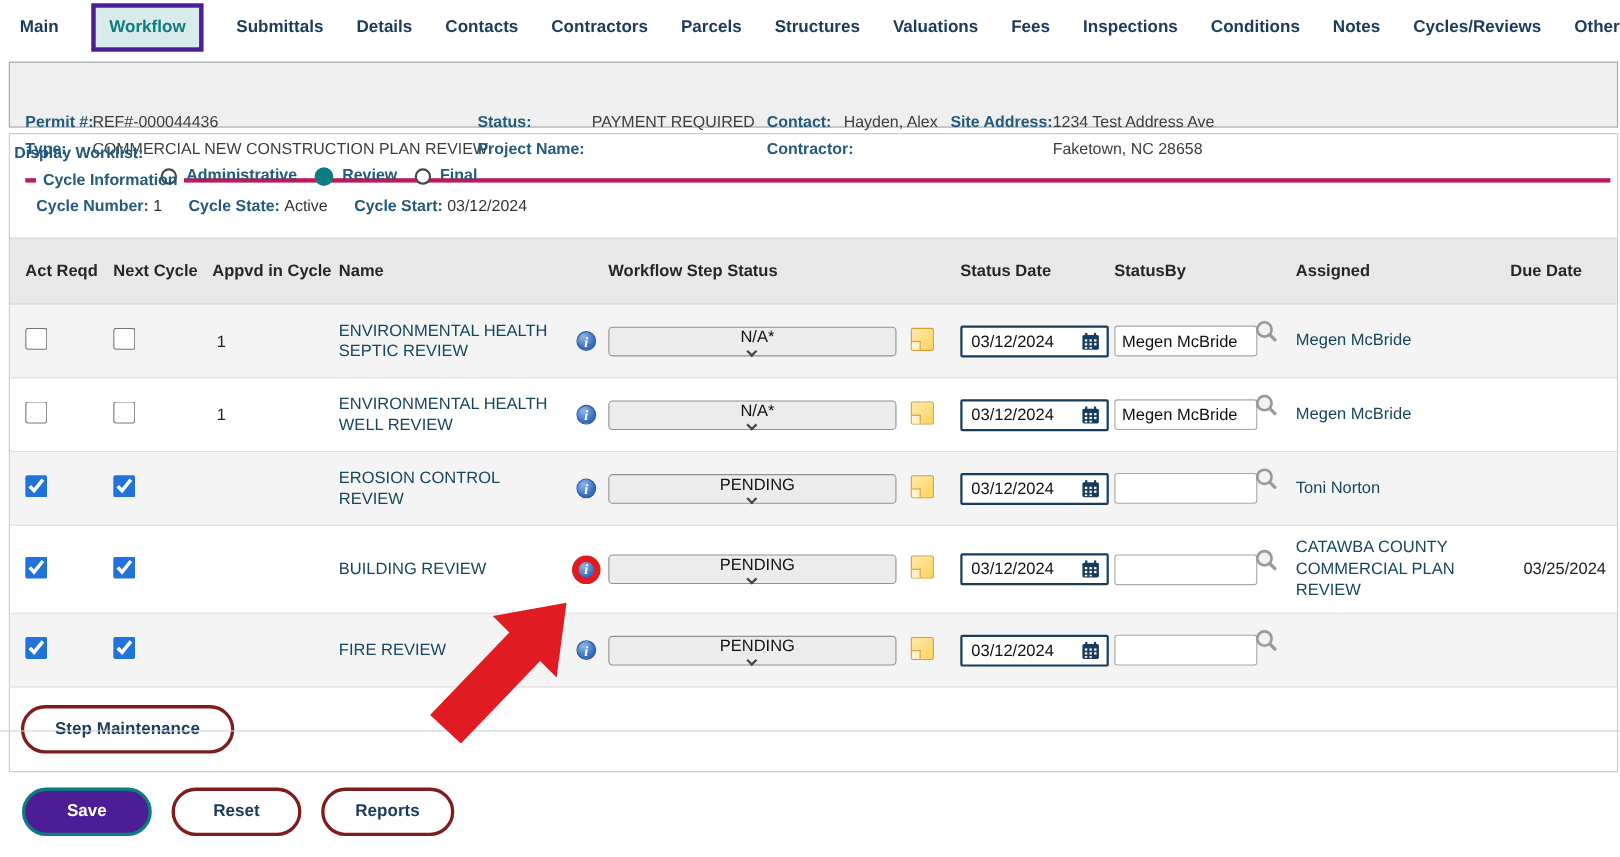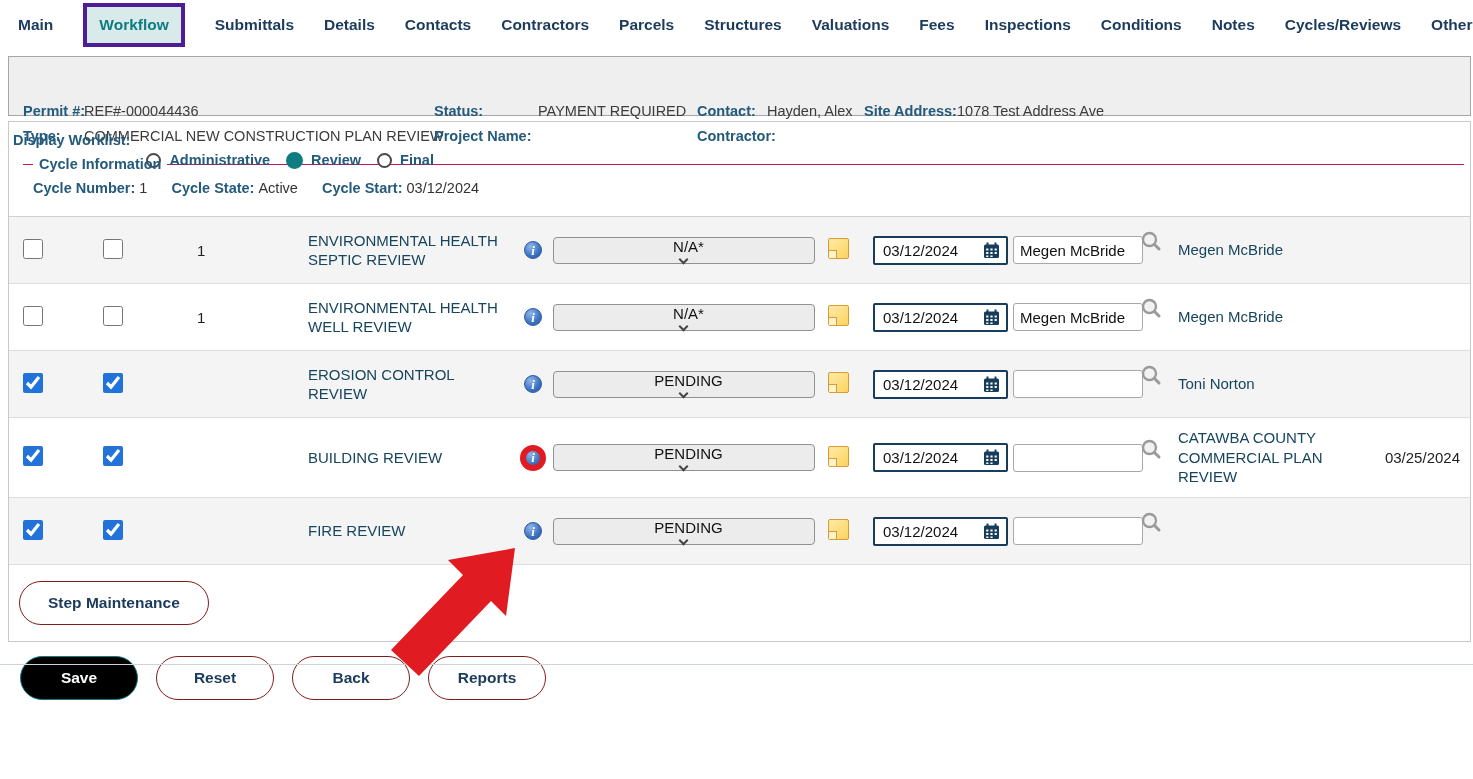--- a/index.html
+++ b/index.html
@@ -34,21 +34,21 @@
   .content-frame { margin:5px 2px 0 8px; width:1463px; border:1px solid #c9c9c9; background:#fff; }
 
   .worklist { height:30px; display:flex; align-items:center; gap:16px; padding:6px 0 0 4px; font-size:14.5px; }
   .worklist-label { font-weight:700; color:#245a7c; }
   .radio-opt { display:flex; align-items:center; gap:8px;margin-top:40px; }
   .radio { width:15px; height:15px; border:2px solid #4a4a4a; border-radius:50%; background:#fff; display:inline-block; }
   .radio.checked { background:#0f7c80; border-color:#0f7c80; width:17px; height:17px; }
   .radio-label { font-weight:700; color:#245a7c; }
 
   fieldset.cycle {
-    margin:4px 6px 0 14px; height:54px; border:none; border-top:1px solid #be185d; padding:6px 0 0 10px;
+    margin:4px 6px 0 14px; height:54px; border:none; border-top:4px solid #be185d; padding:6px 0 0 10px;
   }
   fieldset.cycle legend { font-weight:700; color:#245a7c; font-size:14.5px; padding:0 6px; margin-left:0; }
   .cycle-row { display:flex; gap:24px; font-size:14.5px; margin-top:2px; }
   .clabel { font-weight:700; color:#245a7c;margin-top:12px; }
   .cvalue { color:#333; margin-left:4px; }
   .cycle-pair { white-space:nowrap; }
 
   
   .table { margin-top:6px; border-top:1px solid #cfcfcf; }
   .trow {
@@ -97,26 +97,26 @@
     width:130px; height:28px; border:1px solid #a8a8a8; border-radius:3px; font-family:inherit; font-size:15px;
     color:#111; padding:0 6px; outline:none; background:#fff;
   }
   .mag { margin:-7px 0 0 -4px; flex:none; }
   .assigned { color:#17455e; line-height:1.3; padding-right:14px; }
   .due { text-align:right; padding-right:10px; color:#222; }
 
   
   .step-area { padding:16px 0 16px 10px; }
   .pill {
-    height:44px; border-radius:22px; background:#fff; border:1px solid #7f1d1d;
+    height:44px; border-radius:22px; background:#fff; border:3px solid #7f1d1d;
     font-family:inherit; font-weight:700; font-size:15.5px; color:#1b3a5c; padding:0 28px; cursor:pointer;
   }
   .btn-row { margin:14px 0 0 20px; display:flex; gap:18px; }
   .btn-row .pill { min-width:118px; }
-  .pill.primary { background:#000000; border-color:#0e7b80; color:#fff; padding:0 36px; }
+  .pill.primary { background:#4c1d95; border-color:#0e7b80; color:#fff; padding:0 36px; }
 
   
   .annot-arrow { position:absolute; left:340px; top:500px; width:200px; height:200px; pointer-events:none; z-index:20; }
 </style>
 </head>
 <body>
 
 <div class="page">
 
   <div class="tabbar">
@@ -139,29 +139,30 @@
 
   <div class="permit-box">
     <div class="permit-grid">
       <span class="plabel">Permit #:</span>
       <span class="pvalue">REF#-000044436</span>
       <span class="plabel">Status:</span>
       <span class="pvalue">PAYMENT REQUIRED</span>
       <span class="plabel">Contact:</span>
       <span class="pvalue">Hayden, Alex</span>
       <span class="plabel">Site Address:</span>
-      <span class="pvalue">1078 Test Address Ave</span>
+      <span class="pvalue">1234 Test Address Ave</span>
 
       <span class="plabel">Type:</span>
       <span class="pvalue">COMMERCIAL NEW CONSTRUCTION PLAN REVIEW</span>
       <span class="plabel">Project Name:</span>
       <span class="pvalue"></span>
       <span class="plabel">Contractor:</span>
       <span class="pvalue"></span>
       <span></span>
+      <span class="pvalue">Faketown, NC 28658</span>
     </div>
   </div>
 
   <div class="content-frame">
 
     <div class="worklist">
       <span class="worklist-label">Display Worklist:</span>
       <span class="radio-opt">
         <span class="radio"></span>
         <span class="radio-label">Administrative</span>
@@ -179,20 +180,31 @@
     <fieldset class="cycle">
       <legend>Cycle Information</legend>
       <div class="cycle-row">
         <span class="cycle-pair"><span class="clabel">Cycle Number:</span><span class="cvalue">1</span></span>
         <span class="cycle-pair"><span class="clabel">Cycle State:</span><span class="cvalue">Active</span></span>
         <span class="cycle-pair"><span class="clabel">Cycle Start:</span><span class="cvalue">03/12/2024</span></span>
       </div>
     </fieldset>
 
     <div class="table">
+      <div class="trow thead">
+        <div class="hcell">Act Reqd</div>
+        <div class="hcell">Next Cycle</div>
+        <div class="hcell">Appvd in Cycle</div>
+        <div class="hcell h-name">Name</div>
+        <div class="hcell h-status">Workflow Step Status</div>
+        <div class="hcell">Status Date</div>
+        <div class="hcell">StatusBy</div>
+        <div class="hcell">Assigned</div>
+        <div class="hcell">Due Date</div>
+      </div>
 
       <div class="trow alt">
         <div class="cell"><input type="checkbox" class="cb" style=""></div>
         <div class="cell"><input type="checkbox" class="cb" style=""></div>
         <div class="cell appvd">1</div>
         <div class="cell name">ENVIRONMENTAL HEALTH SEPTIC REVIEW</div>
         <div class="cell info-cell">
             <span class="info-icon"></span>
           </div>
         <div class="cell">
@@ -420,21 +432,20 @@
     </div>
 
     <div class="step-area">
       <button class="pill">Step Maintenance</button>
     </div>
   </div>
 
   <div class="btn-row">
     <button class="pill primary">Save</button>
     <button class="pill">Reset</button>
-    <button class="pill">Back</button>
     <button class="pill">Reports</button>
   </div>
 
   <svg class="annot-arrow" viewBox="0 0 200 200">
     <polygon points="175,48 166,116 151,101 79,176 51,150 123,75 108,60" fill="#e01b22"></polygon>
   </svg>
 
 </div>
 
 </body></html>

